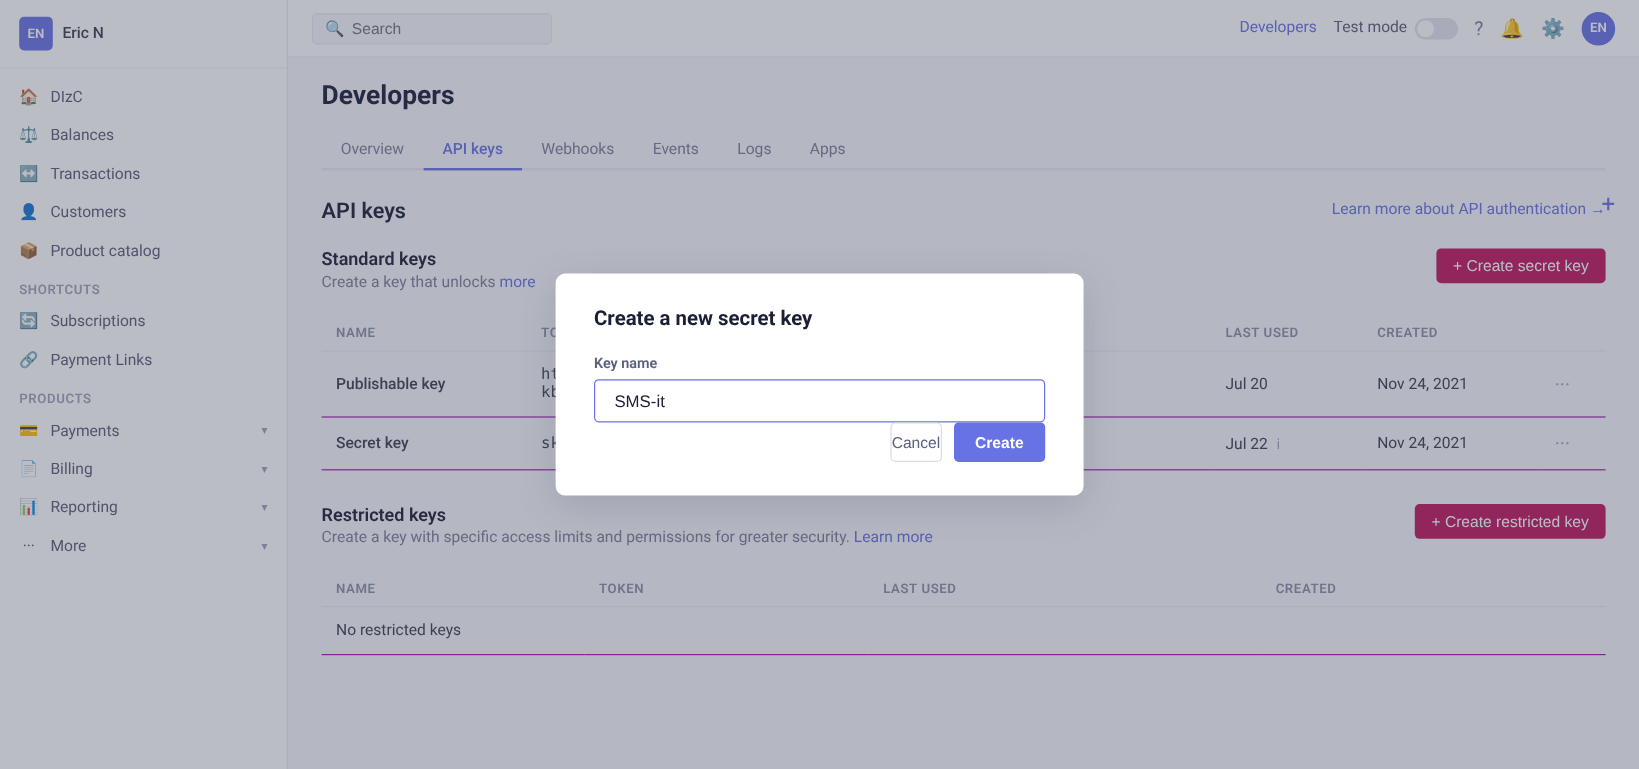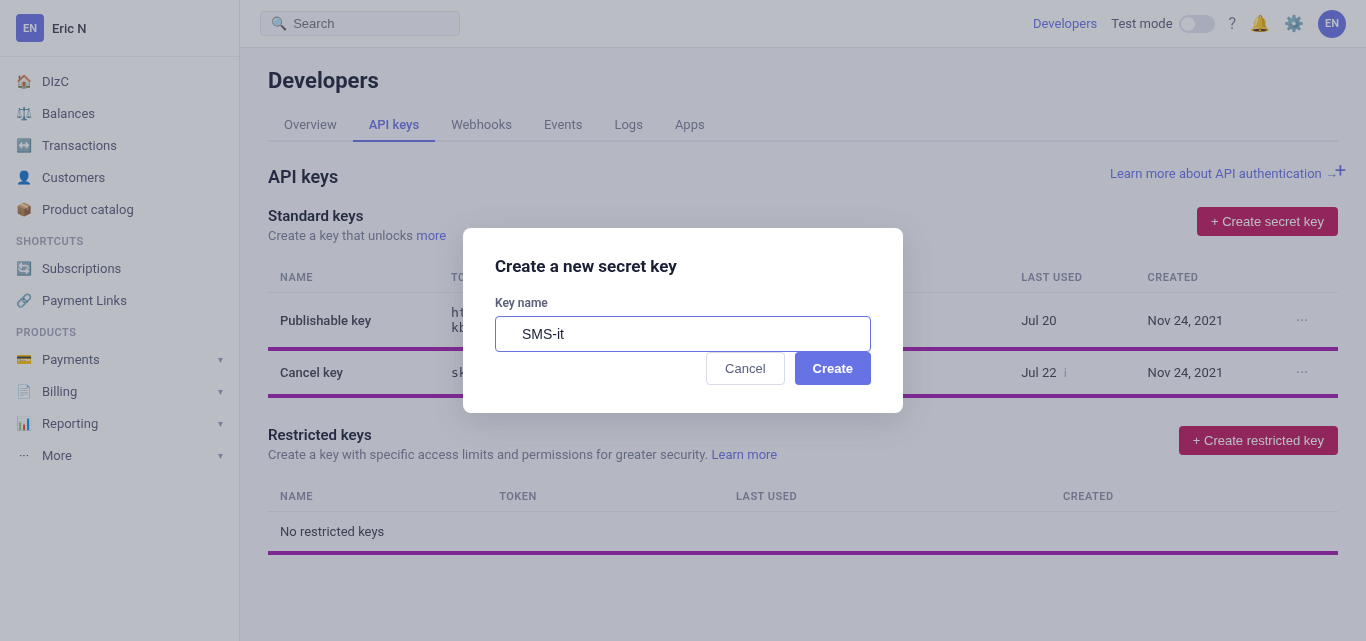--- a/index.html
+++ b/index.html
@@ -43,41 +43,41 @@
 
     
     .section-header { display: flex; justify-content: space-between; align-items: flex-start; margin-bottom: 20px; }
     .section-title { font-size: 18px; font-weight: 600; color: #1a1f36; }
     .section-subtitle { font-size: 13px; color: #7b8099; margin-top: 3px; }
     .section-link { color: #6772e5; text-decoration: none; }
     .btn-primary { background: #be185d; color: white; border: none; border-radius: 4px; padding: 7px 14px; font-size: 13px; cursor: pointer; display: flex; align-items: center; gap: 4px; font-weight: 500; }
 
     .keys-table { width: 100%; border-collapse: collapse; margin-bottom: 28px; }
     .keys-table th { text-align: left; font-size: 11px; font-weight: 600; color: #8b90a7; text-transform: uppercase; letter-spacing: 0.5px; padding: 8px 12px; border-bottom: 1px solid #e8eaf0; }
-    .keys-table td { padding: 12px; border-bottom: 4px solid #a21caf; color: #3d4050; font-size: 13px; vertical-align: middle; }
+    .keys-table td { padding: 12px; border-bottom: 1px solid #a21caf; color: #3d4050; font-size: 13px; vertical-align: middle; }
     .key-name { font-weight: 500; color: #1a1f36; }
     .key-value { font-family: monospace; font-size: 12px; color: #5a5f7a; }
     .more-dots { color: #a0a4b8; font-size: 16px; cursor: pointer; }
     .info-icon { color: #a0a4b8; font-size: 12px; margin-left: 4px; cursor: pointer; }
 
     
     .restricted-section { margin-top: 10px; }
     .no-keys { color: #7b8099; font-size: 13px; padding: 8px 0; }
 
     
     .add-plus { color: #6772e5; font-size: 20px; cursor: pointer; position: absolute; right: 20px; top: 110px; }
 
     
     .overlay { position: fixed; top: 0; left: 0; right: 0; bottom: 0; background: rgba(60, 65, 90, 0.35); z-index: 100; display: flex; align-items: center; justify-content: center; }
     .dialog { background: white; border-radius: 8px; padding: 28px 32px; width: 440px; box-shadow: 0 8px 32px rgba(60,65,90,0.18); }
     .dialog-title { font-size: 17px; font-weight: 700; color: #1a1f36; margin-bottom: 20px; }
     .form-label { font-size: 12px; font-weight: 600; color: #5a5f7a; margin-bottom: 6px; display: block; }
-    .form-input { width: 100%; border: 1.5px solid #6772e5; border-radius: 4px; padding: 9px 26px; font-size: 14px; color: #1a1f36; outline: none; }
+    .form-input { width: 100%; border: 1.5px solid #6772e5; border-radius: 4px; padding: 9px 16px; font-size: 14px; color: #1a1f36; outline: none; }
     .dialog-actions { display: flex; justify-content: flex-end; gap: 10px; }
-    .btn-cancel { background: white; color: #5a5f7a; border: 1px solid #d8dce8; border-radius: 4px; padding: 8px 18px; font-size: 13px; cursor: pointer; font-weight: 500; }
+    .btn-cancel { background: white; color: #5a5f7a; border: 1px solid #d8dce8; border-radius: 4px; padding: 8px 0; font-size: 13px; cursor: pointer; font-weight: 500; }
     .btn-create { background: #6772e5; color: white; border: none; border-radius: 4px; padding: 8px 18px; font-size: 13px; cursor: pointer; font-weight: 600; }
   </style>
 </head>
 <body>
 
 <div class="sidebar">
   <div class="sidebar-user">
     <div class="sidebar-user-avatar">
       <span>EN</span>
     </div>
@@ -217,21 +217,21 @@
             <td class="key-name">Publishable key</td>
             <td class="key-value">
               <div>htOa42V0ssMc7IVegnriZoN5ssnFzgIKD3qh2nRwVdNI1h</div>
               <div>kbX1z00XRU6x2G</div>
             </td>
             <td>Jul 20</td>
             <td>Nov 24, 2021</td>
             <td><span class="more-dots">···</span></td>
           </tr>
           <tr>
-            <td class="key-name">Cancel key</td>
+            <td class="key-name">Secret key</td>
             <td class="key-value">
               <span>sk_live_...DIzC</span>
               <span class="info-icon">⧉</span>
             </td>
             <td>
               <span>Jul 22</span>
               <span class="info-icon">ℹ</span>
             </td>
             <td>Nov 24, 2021</td>
             <td><span class="more-dots">···</span></td>

